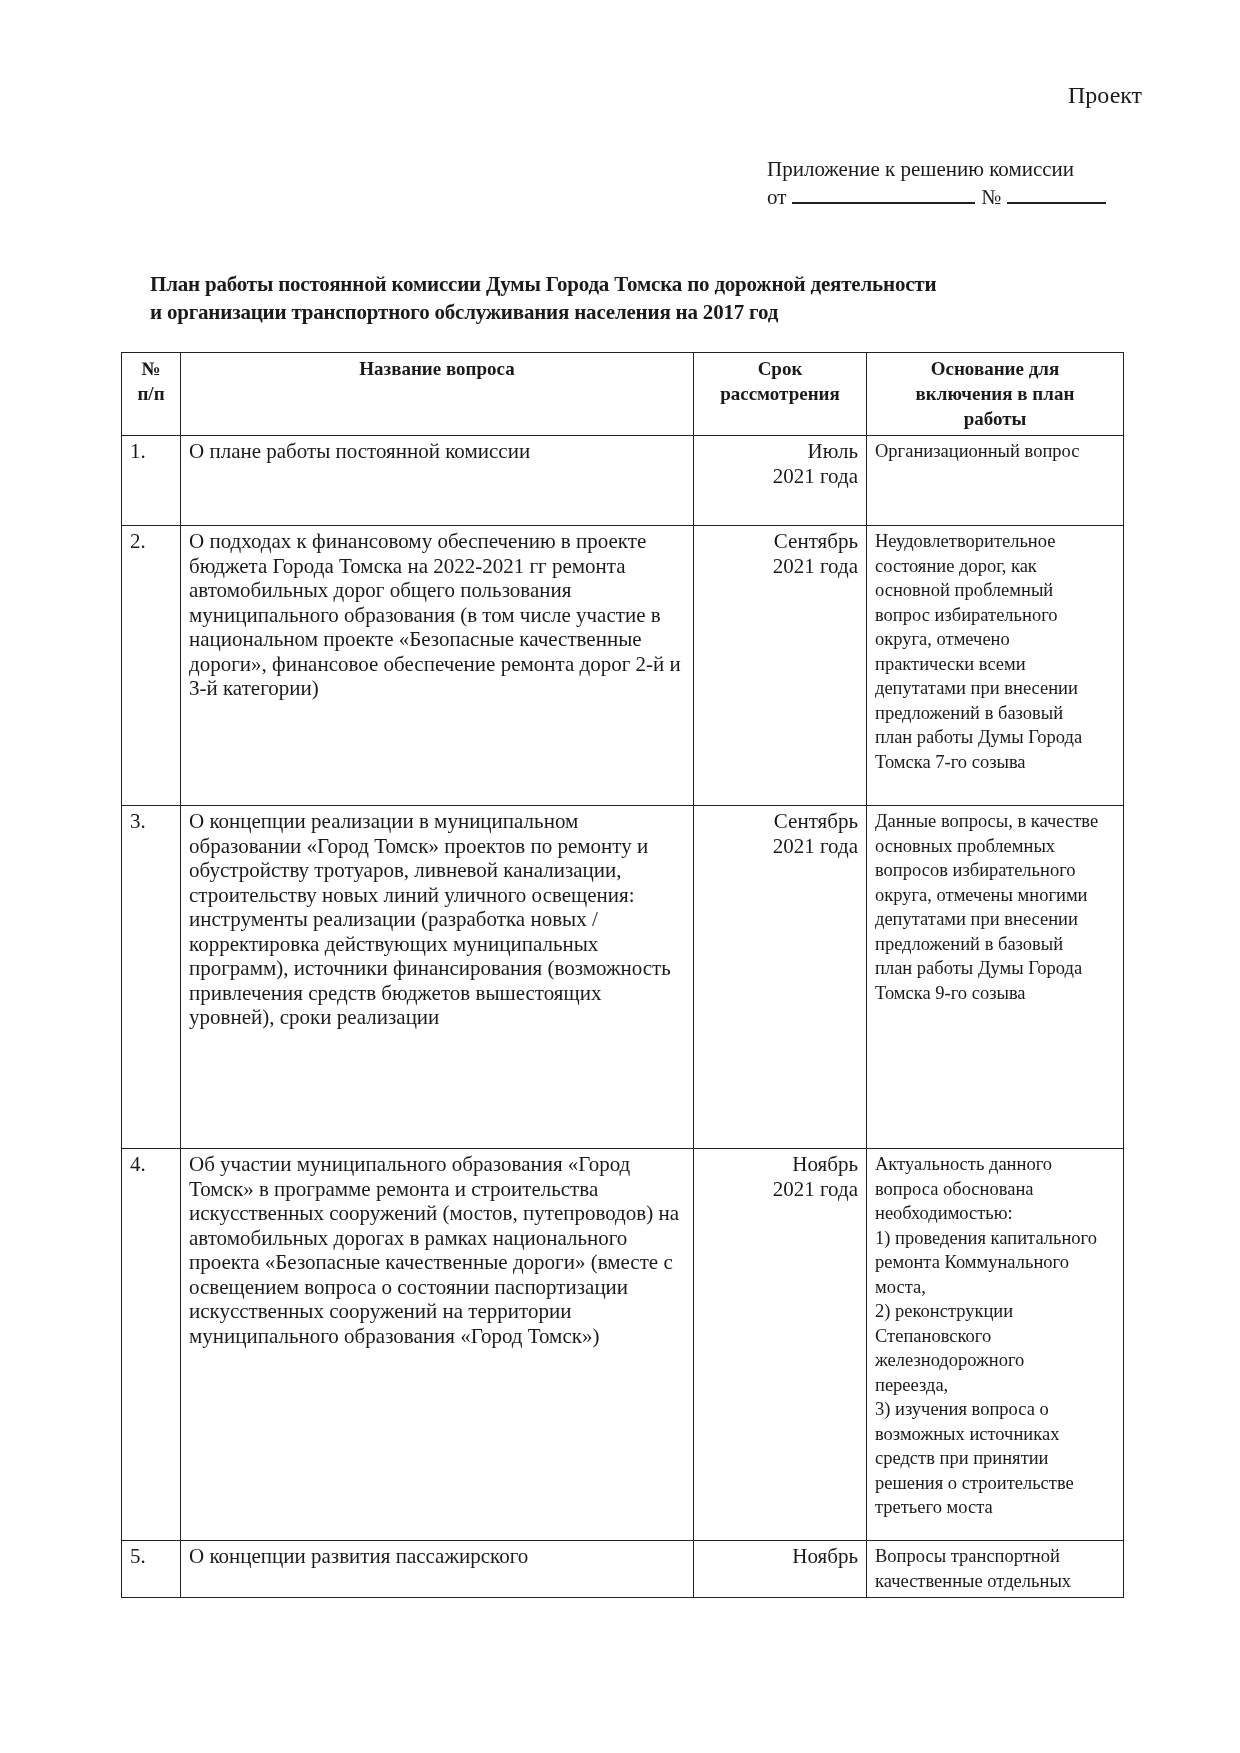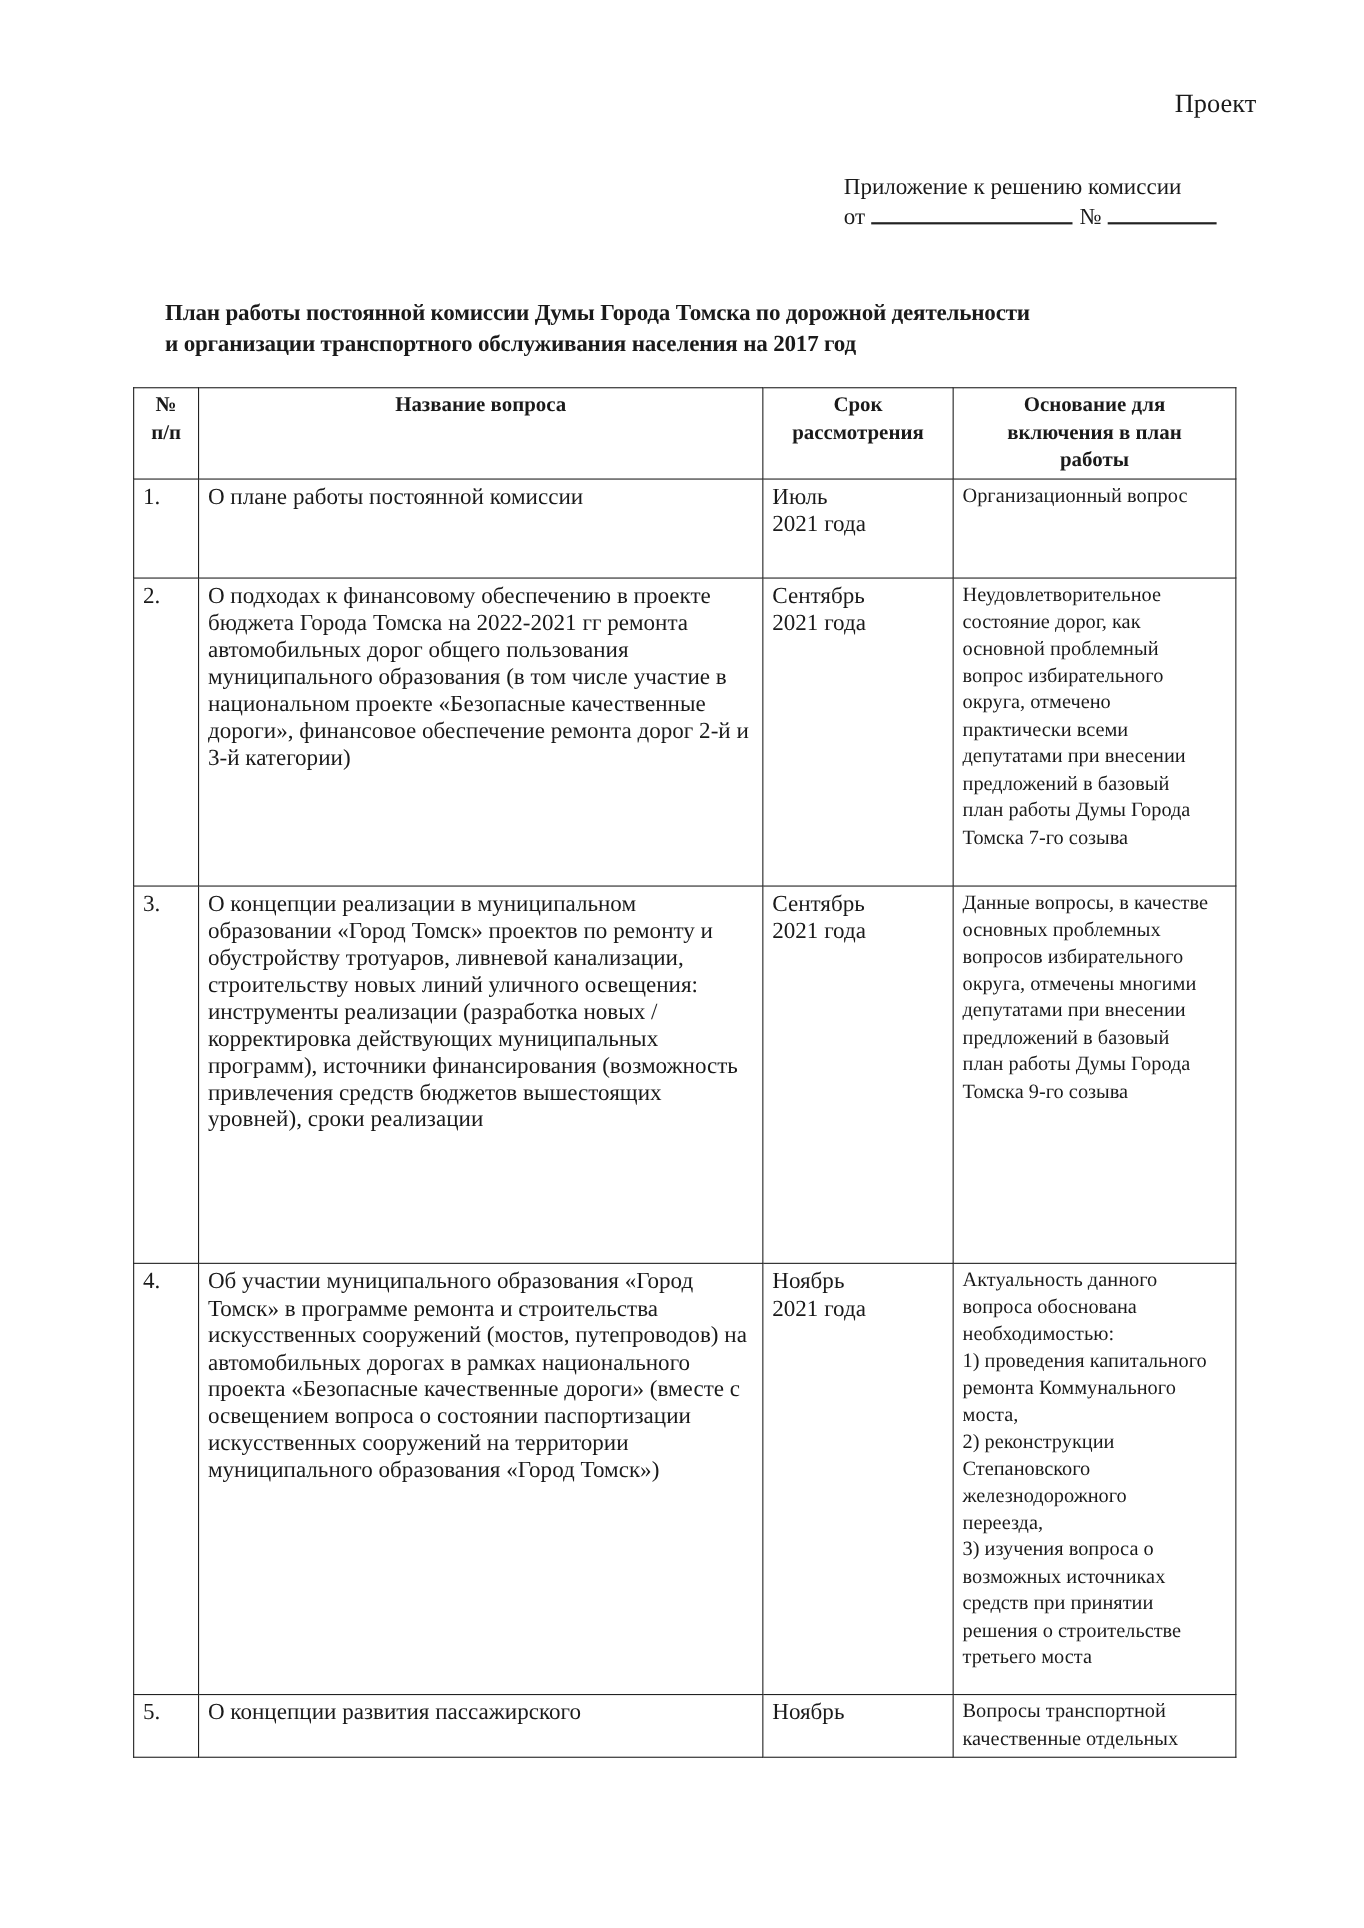--- a/index.html
+++ b/index.html
@@ -39,21 +39,21 @@
   col.c2 { width: 513px; }
   col.c3 { width: 173px; }
   col.c4 { width: 257px; }
   tr.hdr { height: 78px; }
   tr.r1 { height: 90px; }
   tr.r2 { height: 280px; }
   tr.r3 { height: 343px; }
   tr.r4 { height: 392px; }
   tr.r5 { height: 55px; }
   td.num { padding-left: 6px; }
-  td.term { text-align: left; }
+  td.term { text-align: right; }
   td.basis { font-size: 18.5px; line-height: 24.5px; margin-left: 35px; }
   .b { font-weight: normal; }
   .pre { white-space: pre-line; }
 </style>
 </head>
 <body>
 
 <div class="proekt">Проект</div>
 
 <div class="appendix">

